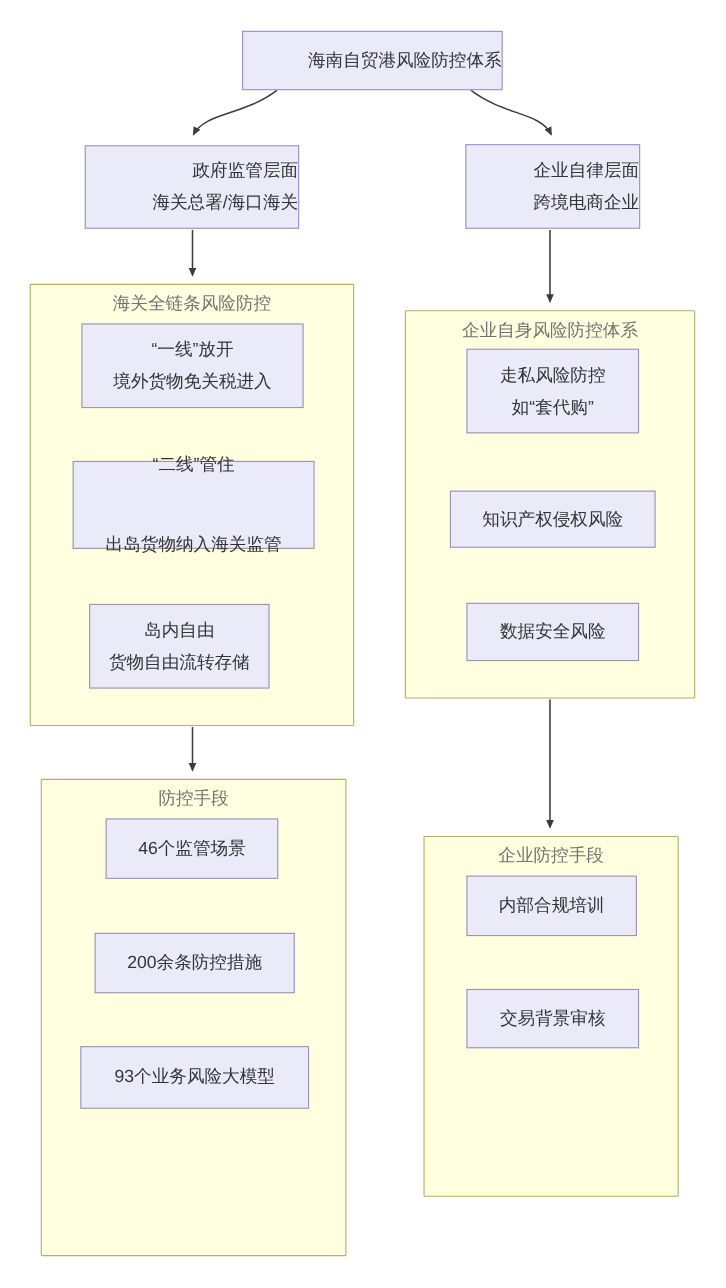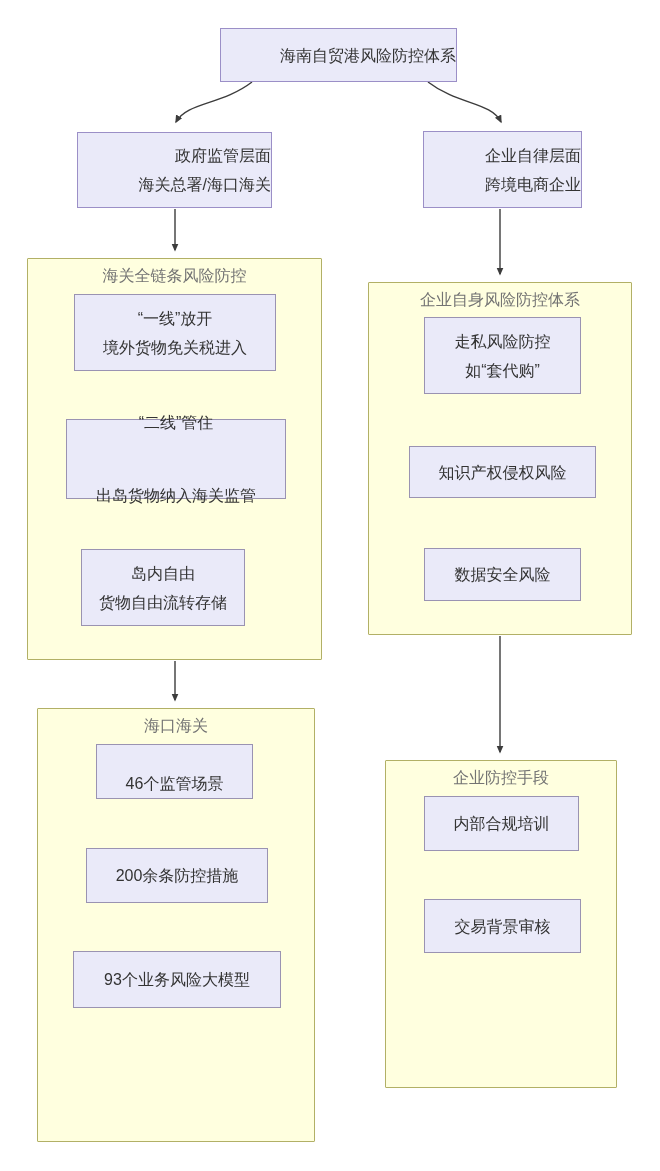--- a/index.html
+++ b/index.html
@@ -81,22 +81,22 @@
     </div>
     <div class="inner" style="left:40px;top:163px;width:187px;height:52px;">
       <span>知识产权侵权风险</span>
     </div>
     <div class="inner" style="left:55px;top:265px;width:157px;height:53px;">
       <span>数据安全风险</span>
     </div>
   </div>
 
   <div class="container-box" style="left:37px;top:708px;width:278px;height:434px;">
-    <div class="container-title">海口海关</div>
-    <div class="inner" style="left:58px;top:35px;width:157px;height:55px;justify-content:flex-end;">
+    <div class="container-title">防控手段</div>
+    <div class="inner" style="left:58px;top:35px;width:157px;height:55px;">
       <span>46个监管场景</span>
     </div>
     <div class="inner" style="left:48px;top:139px;width:182px;height:55px;">
       <span>200余条防控措施</span>
     </div>
     <div class="inner" style="left:35px;top:242px;width:208px;height:57px;">
       <span>93个业务风险大模型</span>
     </div>
   </div>
 

